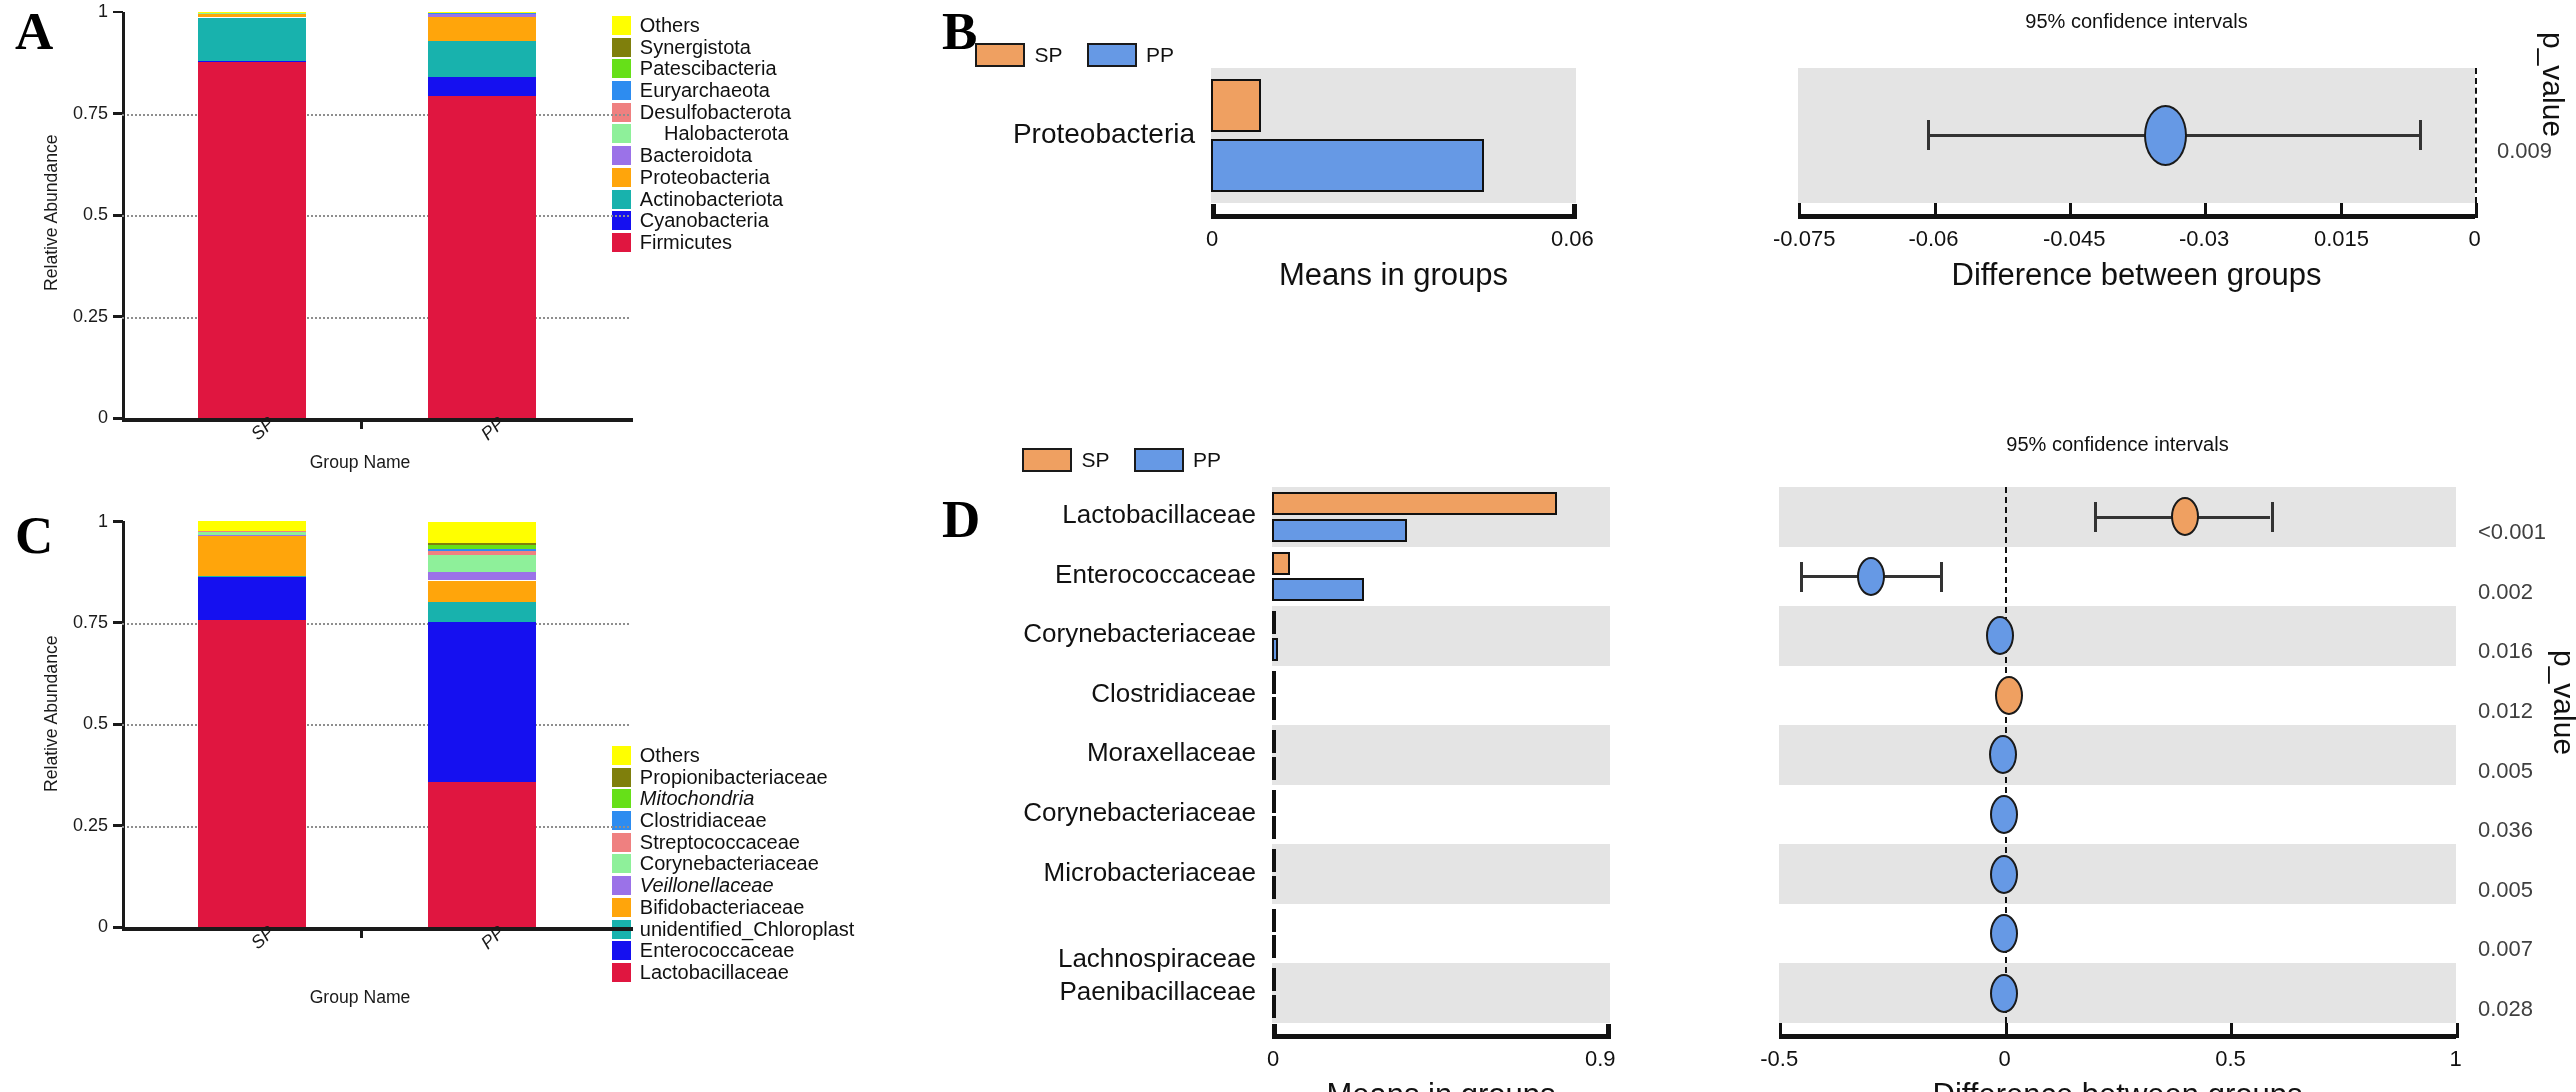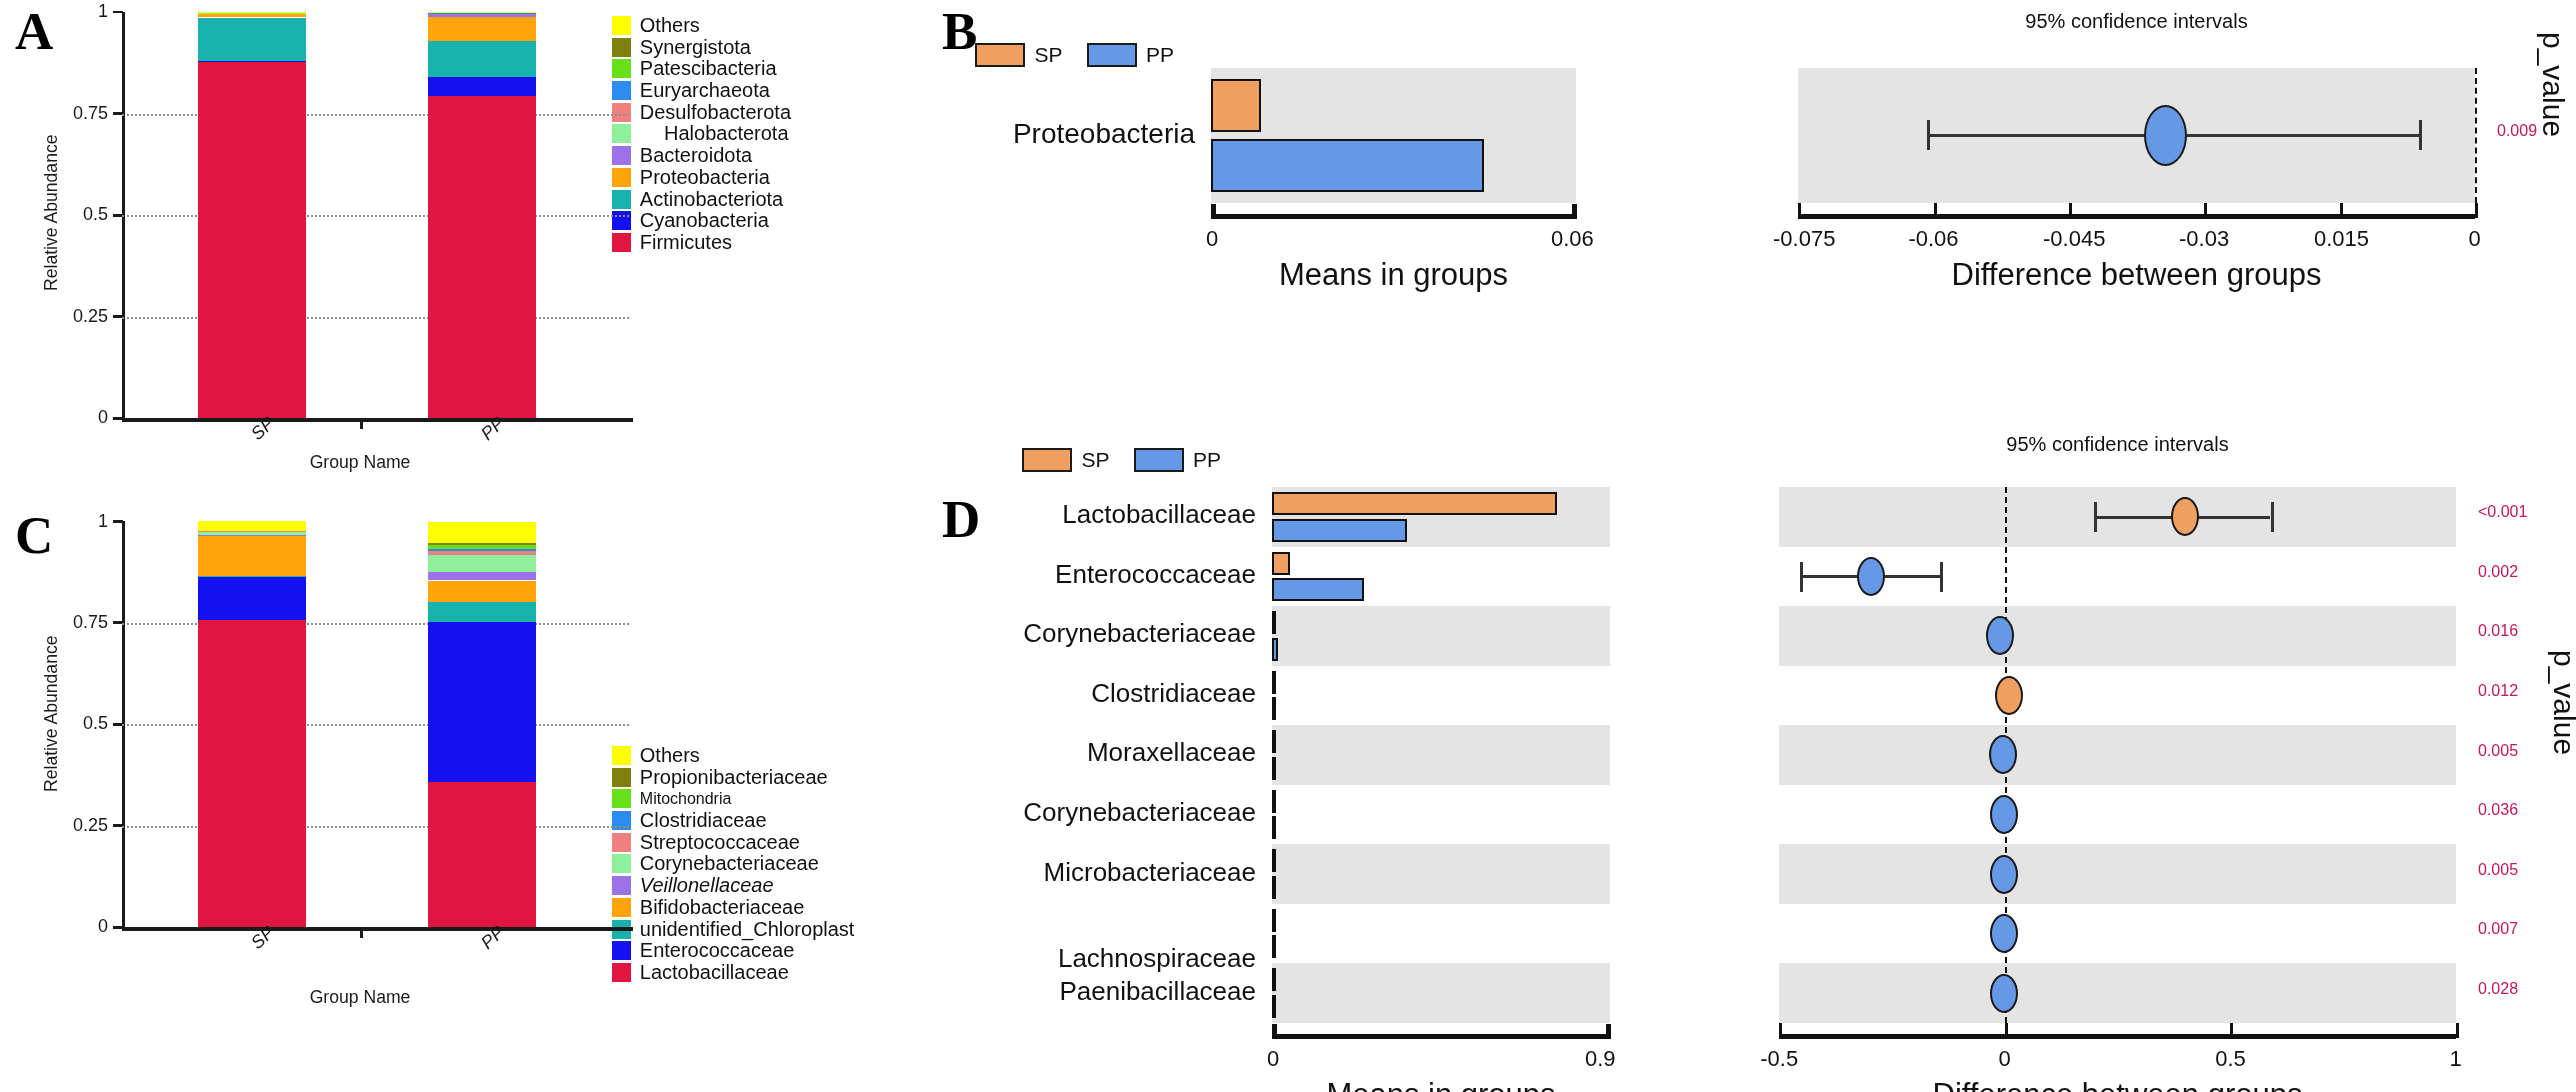--- a/index.html
+++ b/index.html
@@ -42,21 +42,21 @@
   .st-tick{position:absolute;width:3.4px;background:#111;}
   .st-axlab{position:absolute;font-size:22px;color:#111;white-space:nowrap;}
   .st-axtitle{position:absolute;font-size:31px;color:#111;text-align:center;white-space:nowrap;}
 
   .st-right{position:absolute;}
   .st-ci-title{position:absolute;font-size:20px;color:#111;text-align:center;white-space:nowrap;}
   .st-zero{position:absolute;width:0;border-left:2.7px dashed #111;}
   .st-whisk{position:absolute;height:3.4px;background:#333;}
   .st-cap{position:absolute;width:3.4px;background:#333;}
   .st-dot{position:absolute;border:2px solid #1a1a1a;border-radius:50%;box-sizing:border-box;}
-  .st-pval{position:absolute;font-size:16px;color:#be185d;white-space:nowrap;}
+  .st-pval{position:absolute;font-size:22px;color:#404040;white-space:nowrap;margin-top:16px;}
   .st-pvtitle{position:absolute;font-size:30px;color:#111;white-space:nowrap;transform:rotate(90deg);transform-origin:left top;}
 </style>
 </head>
 <body>
 
 <div class="fig">
 
   <div class="panel-letter" style="left:15px;top:5.4px;">A</div>
 
   <div class="sb-wrap" id="panelA-wrap" style="left:0;top:0;width:927px;height:474px;">
@@ -213,21 +213,21 @@
         <div class="sb-leg-item">
           <span class="sb-leg-sw" style="background: rgb(255, 255, 0);"></span>
           <span class="sb-leg-tx" style="font-size: 20px;">Others</span>
         </div>
         <div class="sb-leg-item">
           <span class="sb-leg-sw" style="background: rgb(127, 127, 12);"></span>
           <span class="sb-leg-tx" style="font-size: 20px;">Propionibacteriaceae</span>
         </div>
         <div class="sb-leg-item">
           <span class="sb-leg-sw" style="background: rgb(102, 224, 24);"></span>
-          <span class="sb-leg-tx" style="font-size: 16px;">Mitochondria</span>
+          <span class="sb-leg-tx" style="font-size: 20px; font-style: italic;">Mitochondria</span>
         </div>
         <div class="sb-leg-item">
           <span class="sb-leg-sw" style="background: rgb(45, 140, 240);"></span>
           <span class="sb-leg-tx" style="font-size: 20px;">Clostridiaceae</span>
         </div>
         <div class="sb-leg-item">
           <span class="sb-leg-sw" style="background: rgb(239, 128, 128);"></span>
           <span class="sb-leg-tx" style="font-size: 20px;">Streptococcaceae</span>
         </div>
         <div class="sb-leg-item">

